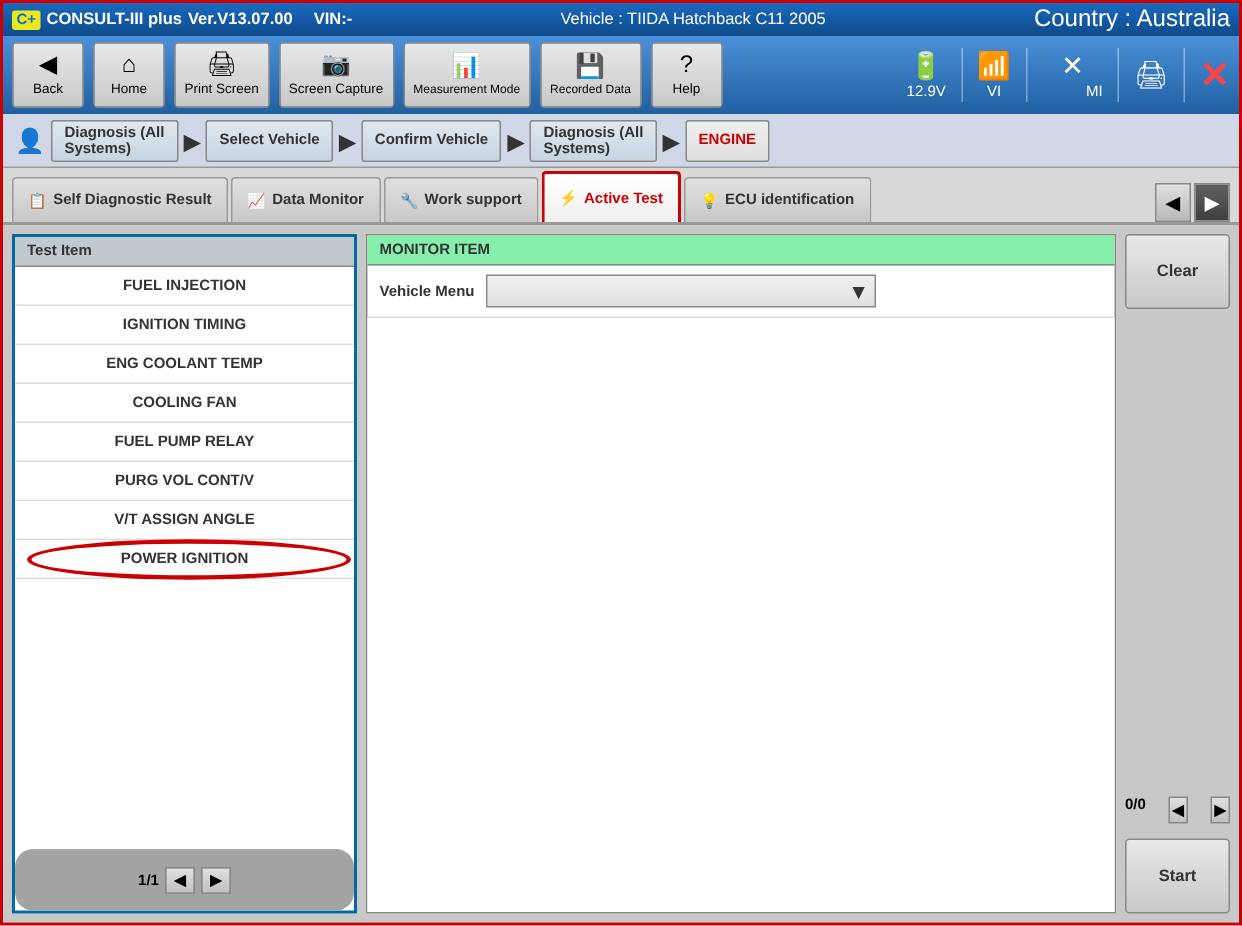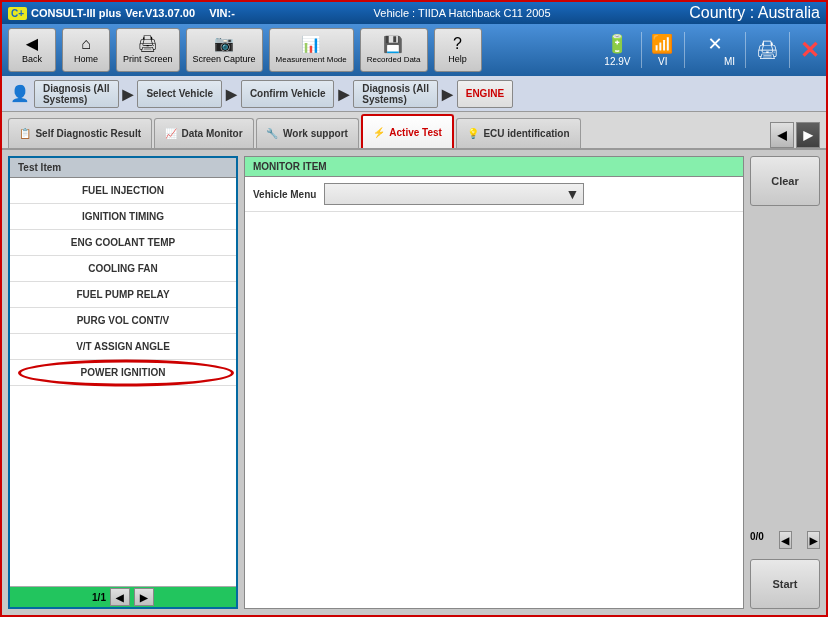--- a/index.html
+++ b/index.html
@@ -224,23 +224,24 @@
       border-radius: 50%;
       pointer-events: none;
     }
 
     
     .pagination {
       display: flex;
       align-items: center;
       justify-content: center;
       gap: 4px;
-      padding: 1px;
+      padding: 11px;
       border-top: 1px solid #aaa;
-      background: #22c55e;
+      background: #a3a3a3;
+      border-radius: 12px;
     }
     .page-btn {
       background: linear-gradient(to bottom, #e0e0e0, #c0c0c0);
       border: 1px solid #888;
       width: 20px;
       height: 18px;
       display: flex;
       align-items: center;
       justify-content: center;
       cursor: pointer;

